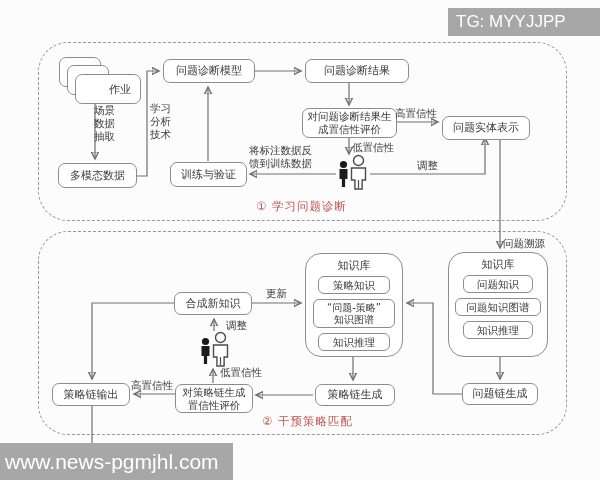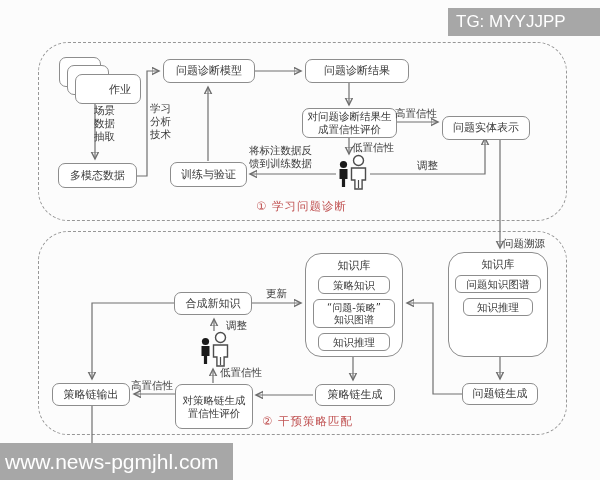--- a/index.html
+++ b/index.html
@@ -92,36 +92,37 @@
 
   <svg class="persons" style="left:336px;top:154px;" width="34" height="37" viewBox="0 0 34 37">
     <circle cx="7.5" cy="10.5" r="3.6" fill="#1b1b1b"></circle>
     <path d="M3.5,15 h8 v10 h-2.4 v8 h-3.2 v-8 h-2.4 Z" fill="#1b1b1b"></path>
     <circle cx="22.5" cy="6.5" r="5" fill="#fff" stroke="#4c4c4c" stroke-width="1.4"></circle>
     <path d="M15.5,14 h14 v12 h-3.4 v9 h-7.2 v-9 h-3.4 Z" fill="#fff" stroke="#4c4c4c" stroke-width="1.4"></path>
     <line x1="22.5" y1="26" x2="22.5" y2="34" stroke="#4c4c4c" stroke-width="1.2"></line>
   </svg>
 
   <div class="node" style="left:174px;top:292px;width:78px;height:23px;">合成新知识</div>
-  <div class="node small" style="left:175px;top:384px;width:78px;height:45px;">对策略链生成
+  <div class="node small" style="left:175px;top:384px;width:78px;height:29px;">对策略链生成
 置信性评价</div>
   <div class="node" style="left:52px;top:383px;width:78px;height:23px;">策略链输出</div>
   <div class="node" style="left:315px;top:384px;width:80px;height:22px;">策略链生成</div>
   <div class="node" style="left:462px;top:383px;width:76px;height:22px;">问题链生成</div>
 
   <div class="kb" style="left:305px;top:253px;width:98px;height:104px;">
     <div class="kb-title">知识库</div>
     <div class="kb-item" style="width:72px;">策略知识</div>
     <div class="kb-item" style="width:82px;font-size:10px;">“问题-策略”
 知识图谱</div>
     <div class="kb-item" style="width:72px;">知识推理</div>
   </div>
 
   <div class="kb" style="left:448px;top:252px;width:100px;height:105px;">
     <div class="kb-title">知识库</div>
+    <div class="kb-item" style="width:70px;">问题知识</div>
     <div class="kb-item" style="width:86px;">问题知识图谱</div>
     <div class="kb-item" style="width:70px;">知识推理</div>
   </div>
 
   <div class="elabel" style="left:266px;top:287px;">更新</div>
   <div class="elabel" style="left:226px;top:319px;">调整</div>
   <div class="elabel" style="left:220px;top:366px;">低置信性</div>
   <div class="elabel" style="left:131px;top:379px;">高置信性</div>
   <div class="elabel" style="left:503px;top:237px;">问题溯源</div>
   <div class="seclabel" style="left:262px;top:414px;">②  干预策略匹配</div>

